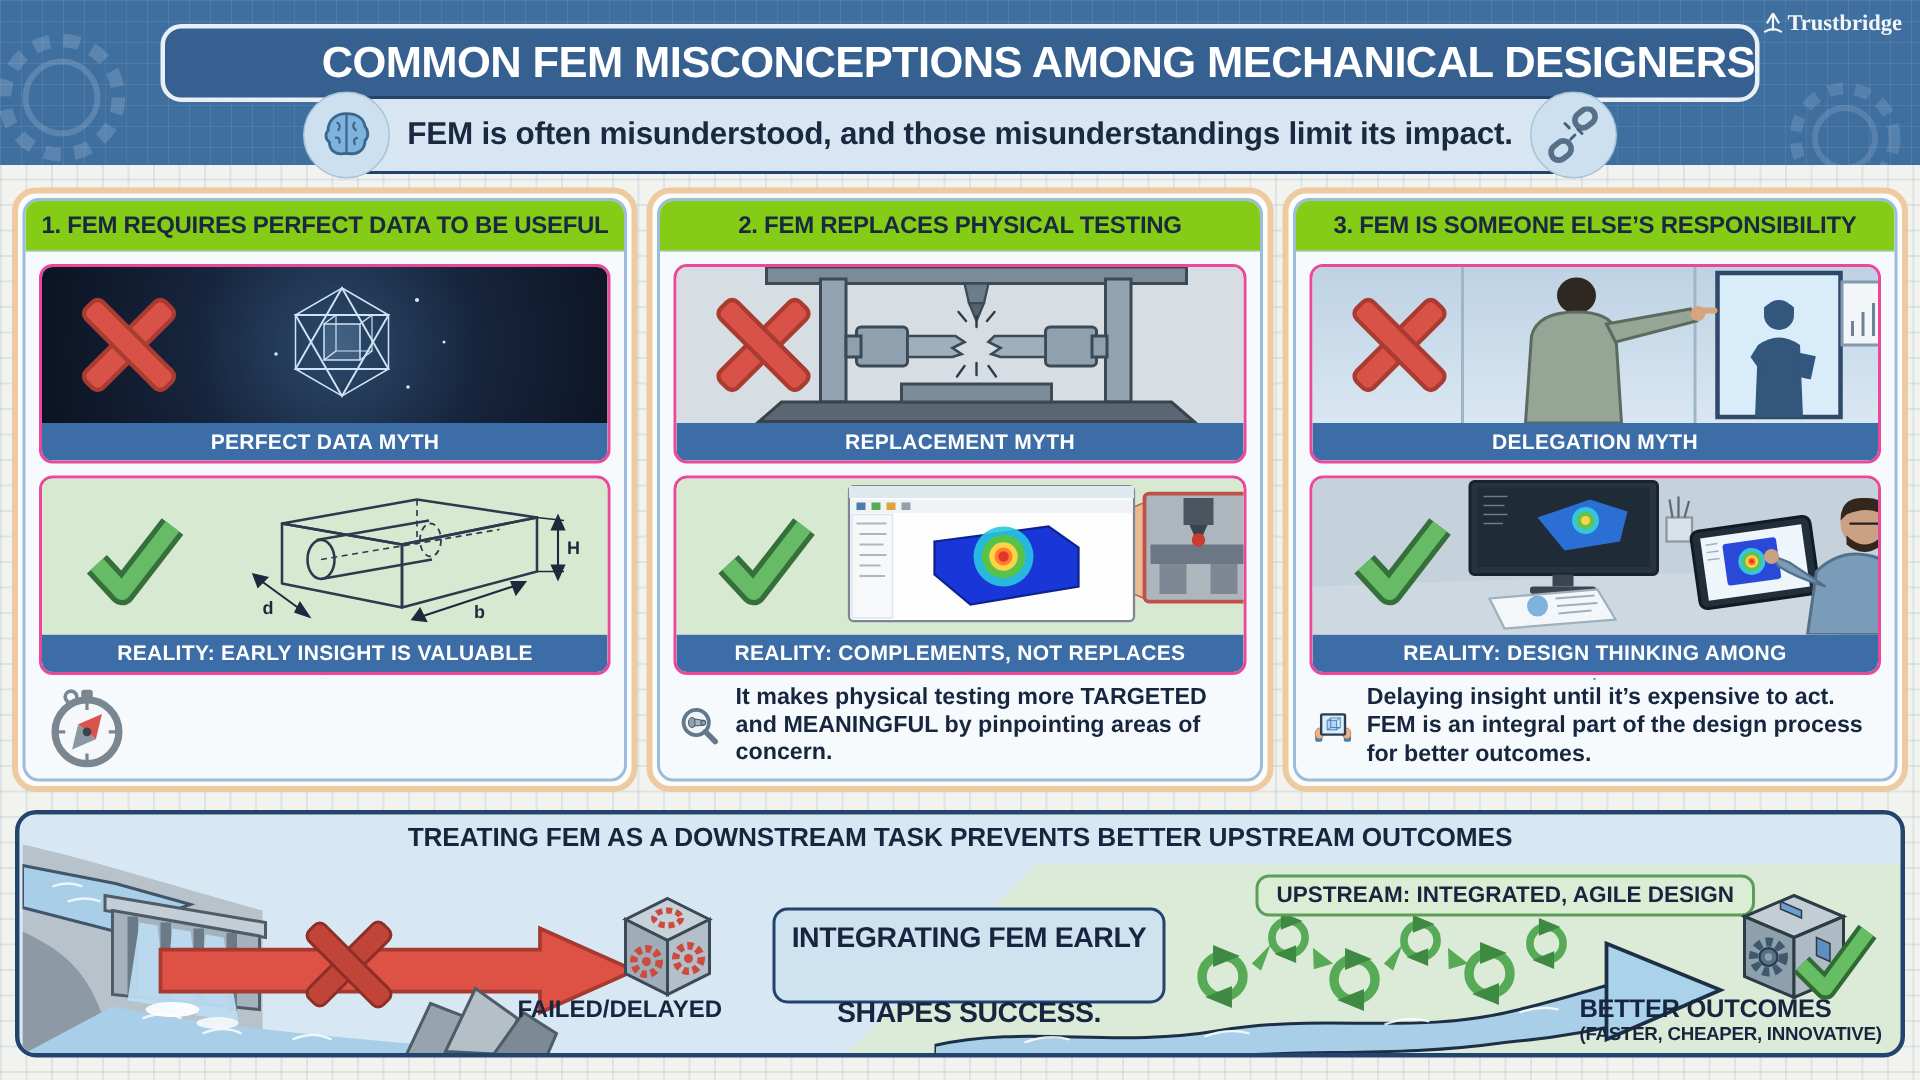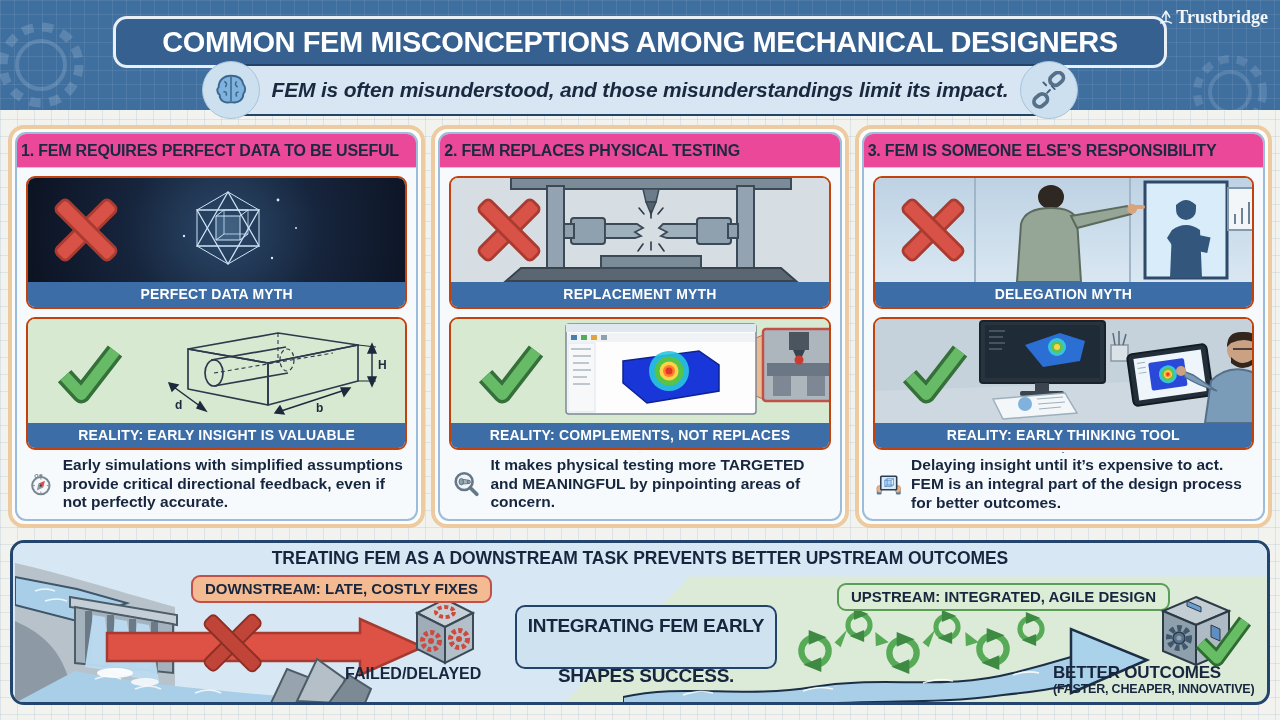--- a/index.html
+++ b/index.html
@@ -10,40 +10,40 @@
                      linear-gradient(90deg,rgba(110,145,185,.16) 1px,transparent 1px);
     background-size:17px 17px;}
   
   .band{position:absolute;left:0;top:0;width:1280px;height:110px;background-color:#3f6f9f;
     background-image:linear-gradient(rgba(255,255,255,.08) 1px,transparent 1px),
                      linear-gradient(90deg,rgba(255,255,255,.08) 1px,transparent 1px);
     background-size:14px 14px;}
   .gear-deco{position:absolute;opacity:.8;}
   .title-box{position:absolute;left:50%;top:16px;transform:translateX(-50%);
     width:1048px;height:46px;background:#35608f;border:3px solid #e9eff6;border-radius:14px;
-    display:flex;align-items:center;justify-content:center;}
+    display:flex;align-items:center;justify-content:flex-end;padding-left:12px;}
   .title-box span{color:#ffffff;font-size:29px;font-weight:800;letter-spacing:-.4px;white-space:nowrap;}
   .brand{position:absolute;right:12px;top:7px;display:flex;align-items:center;gap:1px;
-    color:#f2f6fa;font-family:"Liberation Serif","DejaVu Serif",serif;font-size:18px;font-weight:700;}
+    color:#f2f6fa;font-family:"Liberation Serif","DejaVu Serif",serif;font-size:15px;font-weight:700;}
   .subtitle-pill{position:absolute;left:50%;top:64px;transform:translateX(-50%);
     width:848px;height:48px;background:#d7e6f2;border:2px solid #22446b;border-radius:26px;
     display:flex;align-items:center;justify-content:center;}
-  .subtitle-pill>span{color:#1a2940;font-size:21px;font-weight:700;letter-spacing:-.2px;white-space:nowrap;font-style:italic;}
+  .subtitle-pill>span{color:#1a2940;font-size:21px;font-weight:700;letter-spacing:-.2px;white-space:nowrap;}
   .pill-circle{position:absolute;width:56px;height:56px;border-radius:50%;background:#cde0ef;
     border:1px solid #a9c3da;display:flex;align-items:center;justify-content:center;}
   .pill-circle.left{left:-14px;top:-5px}
   .pill-circle.right{right:-14px;top:-5px}
   
   .cols{position:absolute;left:8px;top:125px;width:1264px;display:flex;gap:6px;}
   .card{flex:1 1 0;height:403px;border:4px solid #eecaa1;border-radius:16px;background:#fcfdfb;padding:3px;box-sizing:border-box;}
   .card-inner{height:100%;border:2px solid #9cbcdb;border-radius:11px;background:#f6fafd;
     display:flex;flex-direction:column;overflow:hidden;box-sizing:border-box;}
-  .col-title{background:#ec4899;color:#1a2940;font-weight:800;font-size:16px;line-height:1.1;
-    padding:8px 4px 7px;border-bottom:1px solid #b9d2e8;letter-spacing:-.2px;}
-  .panel{margin:8px 9px 0;border:2px solid #c2410c;border-radius:9px;overflow:hidden;
+  .col-title{background:#84cc16;color:#1a2940;font-weight:800;font-size:16px;line-height:1.1;
+    text-align:center;padding:8px 4px 7px;border-bottom:1px solid #b9d2e8;letter-spacing:-.2px;}
+  .panel{margin:8px 9px 0;border:2px solid #ec4899;border-radius:9px;overflow:hidden;
     display:flex;flex-direction:column;flex:0 0 auto;}
   .scene{position:relative;height:104px;}
   .scene svg{position:absolute;left:0;top:0;}
   .scene.dark{background:radial-gradient(circle at 52% 50%, #2c4a6b 0%, #16243c 48%, #0c1322 100%);}
   .scene.lab{background:#d6dde3;}
   .scene.office{background:linear-gradient(180deg,#bed2e4 0%,#d9e7f2 100%);}
   .scene.green{background:#d8e9d1;}
   .scene.desk{background:#c5d2dc;}
   .caption{background:#3d6da6;color:#ffffff;font-weight:700;font-size:14px;text-align:center;
     padding:4px 2px 5px;letter-spacing:.2px;}
@@ -223,21 +223,20 @@
                 <line x1="30" y1="49" x2="30" y2="54"></line>
                 <line x1="10" y1="34" x2="15" y2="34"></line>
                 <line x1="45" y1="34" x2="50" y2="34"></line>
               </g>
             <g transform="rotate(40 30 34)">
               <polygon points="30,18 38,34 22,34" fill="#d9534f"></polygon>
               <polygon points="30,50 38,34 22,34" fill="#8a98a3"></polygon>
             </g>
             <circle cx="30" cy="34" r="3" fill="#39444d"></circle>
           </svg>
-          <p>Early simulations with simplified assumptions provide critical directional feedback, even if not perfectly accurate.</p>
         </div>
       </div>
     </div>
 
     <div class="card">
       <div class="card-inner">
         <div class="col-title">2. FEM REPLACES PHYSICAL TESTING</div>
         <div class="panel">
           <div class="scene lab">
             <svg width="395" height="104" viewBox="0 0 395 104">
@@ -431,21 +430,21 @@
                 <path d="M342 72 Q322 66 310 58 L308 52 L318 56 Z" fill="#7b9cb8" stroke="#54708a" stroke-width="1.5"></path>
                 <circle cx="306" cy="52" r="5" fill="#caa183"></circle>
                 <circle cx="368" cy="30" r="16" fill="#caa183"></circle>
                 <path d="M352 28 Q352 12 368 13 Q384 12 384 28 L380 24 Q370 18 356 24 Z" fill="#33261d"></path>
                 <path d="M356 38 Q368 50 380 38 L380 44 Q368 54 356 44 Z" fill="#33261d"></path>
                 <line x1="358" y1="30" x2="378" y2="30" stroke="#222" stroke-width="1.5"></line>
               </g>
               <use href="#sym-check" x="18" y="18" width="78" height="70"></use>
             </svg>
           </div>
-          <div class="caption">REALITY: EARLY THINKING TOOL</div>
+          <div class="caption">REALITY: DESIGN THINKING AMONG</div>
         </div>
         <svg class="down-arrow" width="58" height="30" viewBox="0 0 58 30">
           <path d="M19 0 H39 V12 H52 L29 30 L6 12 H19 Z" fill="#2d6399"></path>
         </svg>
         <div class="desc">
           <svg width="60" height="56" viewBox="0 0 64 56">
             <rect x="2" y="40" width="12" height="12" rx="3" fill="#4a7db0"></rect>
             <rect x="50" y="40" width="12" height="12" rx="3" fill="#4a7db0"></rect>
             <ellipse cx="9" cy="38" rx="7" ry="9" fill="#ecb289" stroke="#b5815a" stroke-width="1.5"></ellipse>
             <ellipse cx="55" cy="38" rx="7" ry="9" fill="#ecb289" stroke="#b5815a" stroke-width="1.5"></ellipse>
@@ -516,21 +515,20 @@
         <polygon points="402,62 430,76 430,112 402,98" fill="#9fadb8"></polygon>
         <polygon points="458,62 430,76 430,112 458,98" fill="#b4c0c9"></polygon>
         <circle cx="416" cy="90" r="8.5" fill="none" stroke="#cd4a3e" stroke-width="5" stroke-dasharray="4 2.5"></circle>
         <circle cx="416" cy="90" r="3" fill="#cd4a3e" stroke="none"></circle>
         <circle cx="444" cy="88" r="8.5" fill="none" stroke="#cd4a3e" stroke-width="5" stroke-dasharray="4 2.5"></circle>
         <circle cx="444" cy="88" r="3" fill="#cd4a3e" stroke="none"></circle>
         <ellipse cx="430" cy="61" rx="9" ry="5" fill="none" stroke="#cd4a3e" stroke-width="4" stroke-dasharray="4 2.5"></ellipse>
       </g>
     </svg>
 
-    <div class="badge down">DOWNSTREAM: LATE, COSTLY FIXES</div>
     <div class="flow-label failed">FAILED/DELAYED</div>
 
     <div class="center-box">
       <div>INTEGRATING FEM EARLY</div>
       <div>SHAPES SUCCESS.</div>
     </div>
 
     <svg class="abs" style="left:610px;top:46px" width="540" height="116" viewBox="0 0 540 116">
       <path d="M0,108 C60,94 120,110 190,98 C260,86 320,102 390,84 C410,79 428,74 448,68 L448,96 C420,102 400,104 380,106 C310,116 250,110 180,116 C110,122 60,116 0,120 Z" fill="#a9cfe8" stroke="#1d2f45" stroke-width="2"></path>
       <g stroke="#ffffff" stroke-width="1.5" fill="none" opacity=".85">

